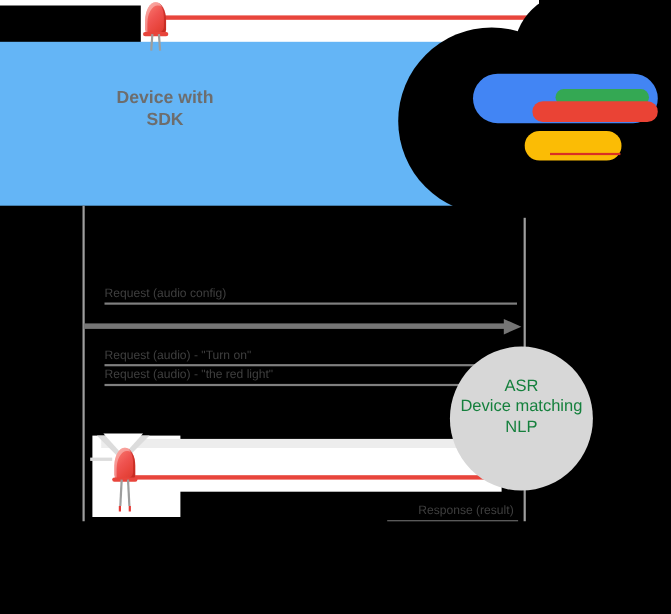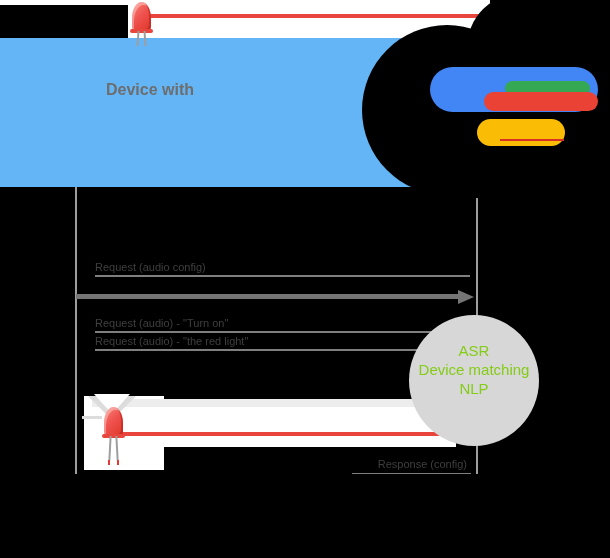--- a/index.html
+++ b/index.html
@@ -83,21 +83,21 @@
       border-left:24px solid transparent;border-right:24px solid transparent;
       border-top:24px solid #dcdcdc;}
   .ray-tri-inner{left:94px;top:394px;width:0;height:0;
       border-left:18px solid transparent;border-right:18px solid transparent;
       border-top:20px solid #fff;}
   .ray-left{left:82px;top:416px;width:20px;height:3px;background:#dcdcdc;}
 
   
   #proc-circle{left:409px;top:315px;width:130px;height:131px;border-radius:50%;
       background:#d7d7d7;}
-  #proc-text{left:409px;top:341px;width:130px;text-align:center;color:#84cc16;
+  #proc-text{left:409px;top:341px;width:130px;text-align:center;color:#15803d;
       font-size:15px;line-height:19px;}
 
   
   #caption{left:120px;top:503px;width:420px;text-align:center;color:#454545;
       font-size:11px;line-height:17px;}
 </style>
 </head>
 <body>
 
 <div id="stage">
@@ -129,20 +129,21 @@
   <div>
     <div class="abs capsule" id="logo-blue"></div>
     <div class="abs capsule" id="logo-green"></div>
     <div class="abs capsule" id="logo-red"></div>
     <div class="abs capsule" id="logo-yellow"></div>
     <div class="abs" id="logo-yellow-line"></div>
   </div>
 
   <div class="abs" id="device-box-label">
     <div>Device with</div>
+    <div>SDK</div>
   </div>
 
   <div class="abs lifeline" id="lifeline-left"></div>
   <div class="abs lifeline" id="lifeline-right"></div>
 
   <div class="abs msg-label" id="label-a">Request (audio config)</div>
   <div class="abs thin-line" id="line-a"></div>
   <div class="abs shaft" id="arrow1-shaft"></div>
   <div class="abs" id="arrow1-head"></div>
 
@@ -167,19 +168,19 @@
     <div class="abs led-leg-tip" style="left:13px;top:53px;"></div>
   </div>
 
   <div class="abs" id="proc-circle"></div>
   <div class="abs" id="proc-text">
     <div>ASR</div>
     <div>Device matching</div>
     <div>NLP</div>
   </div>
 
-  <div class="abs msg-label" id="label-c">Response (config)</div>
+  <div class="abs msg-label" id="label-c">Response (result)</div>
   <div class="abs thin-line" id="line-c"></div>
   <div class="abs shaft" id="arrow2-shaft"></div>
   <div class="abs" id="arrow2-head"></div>
 
 
 </div>
 
 </body></html>

